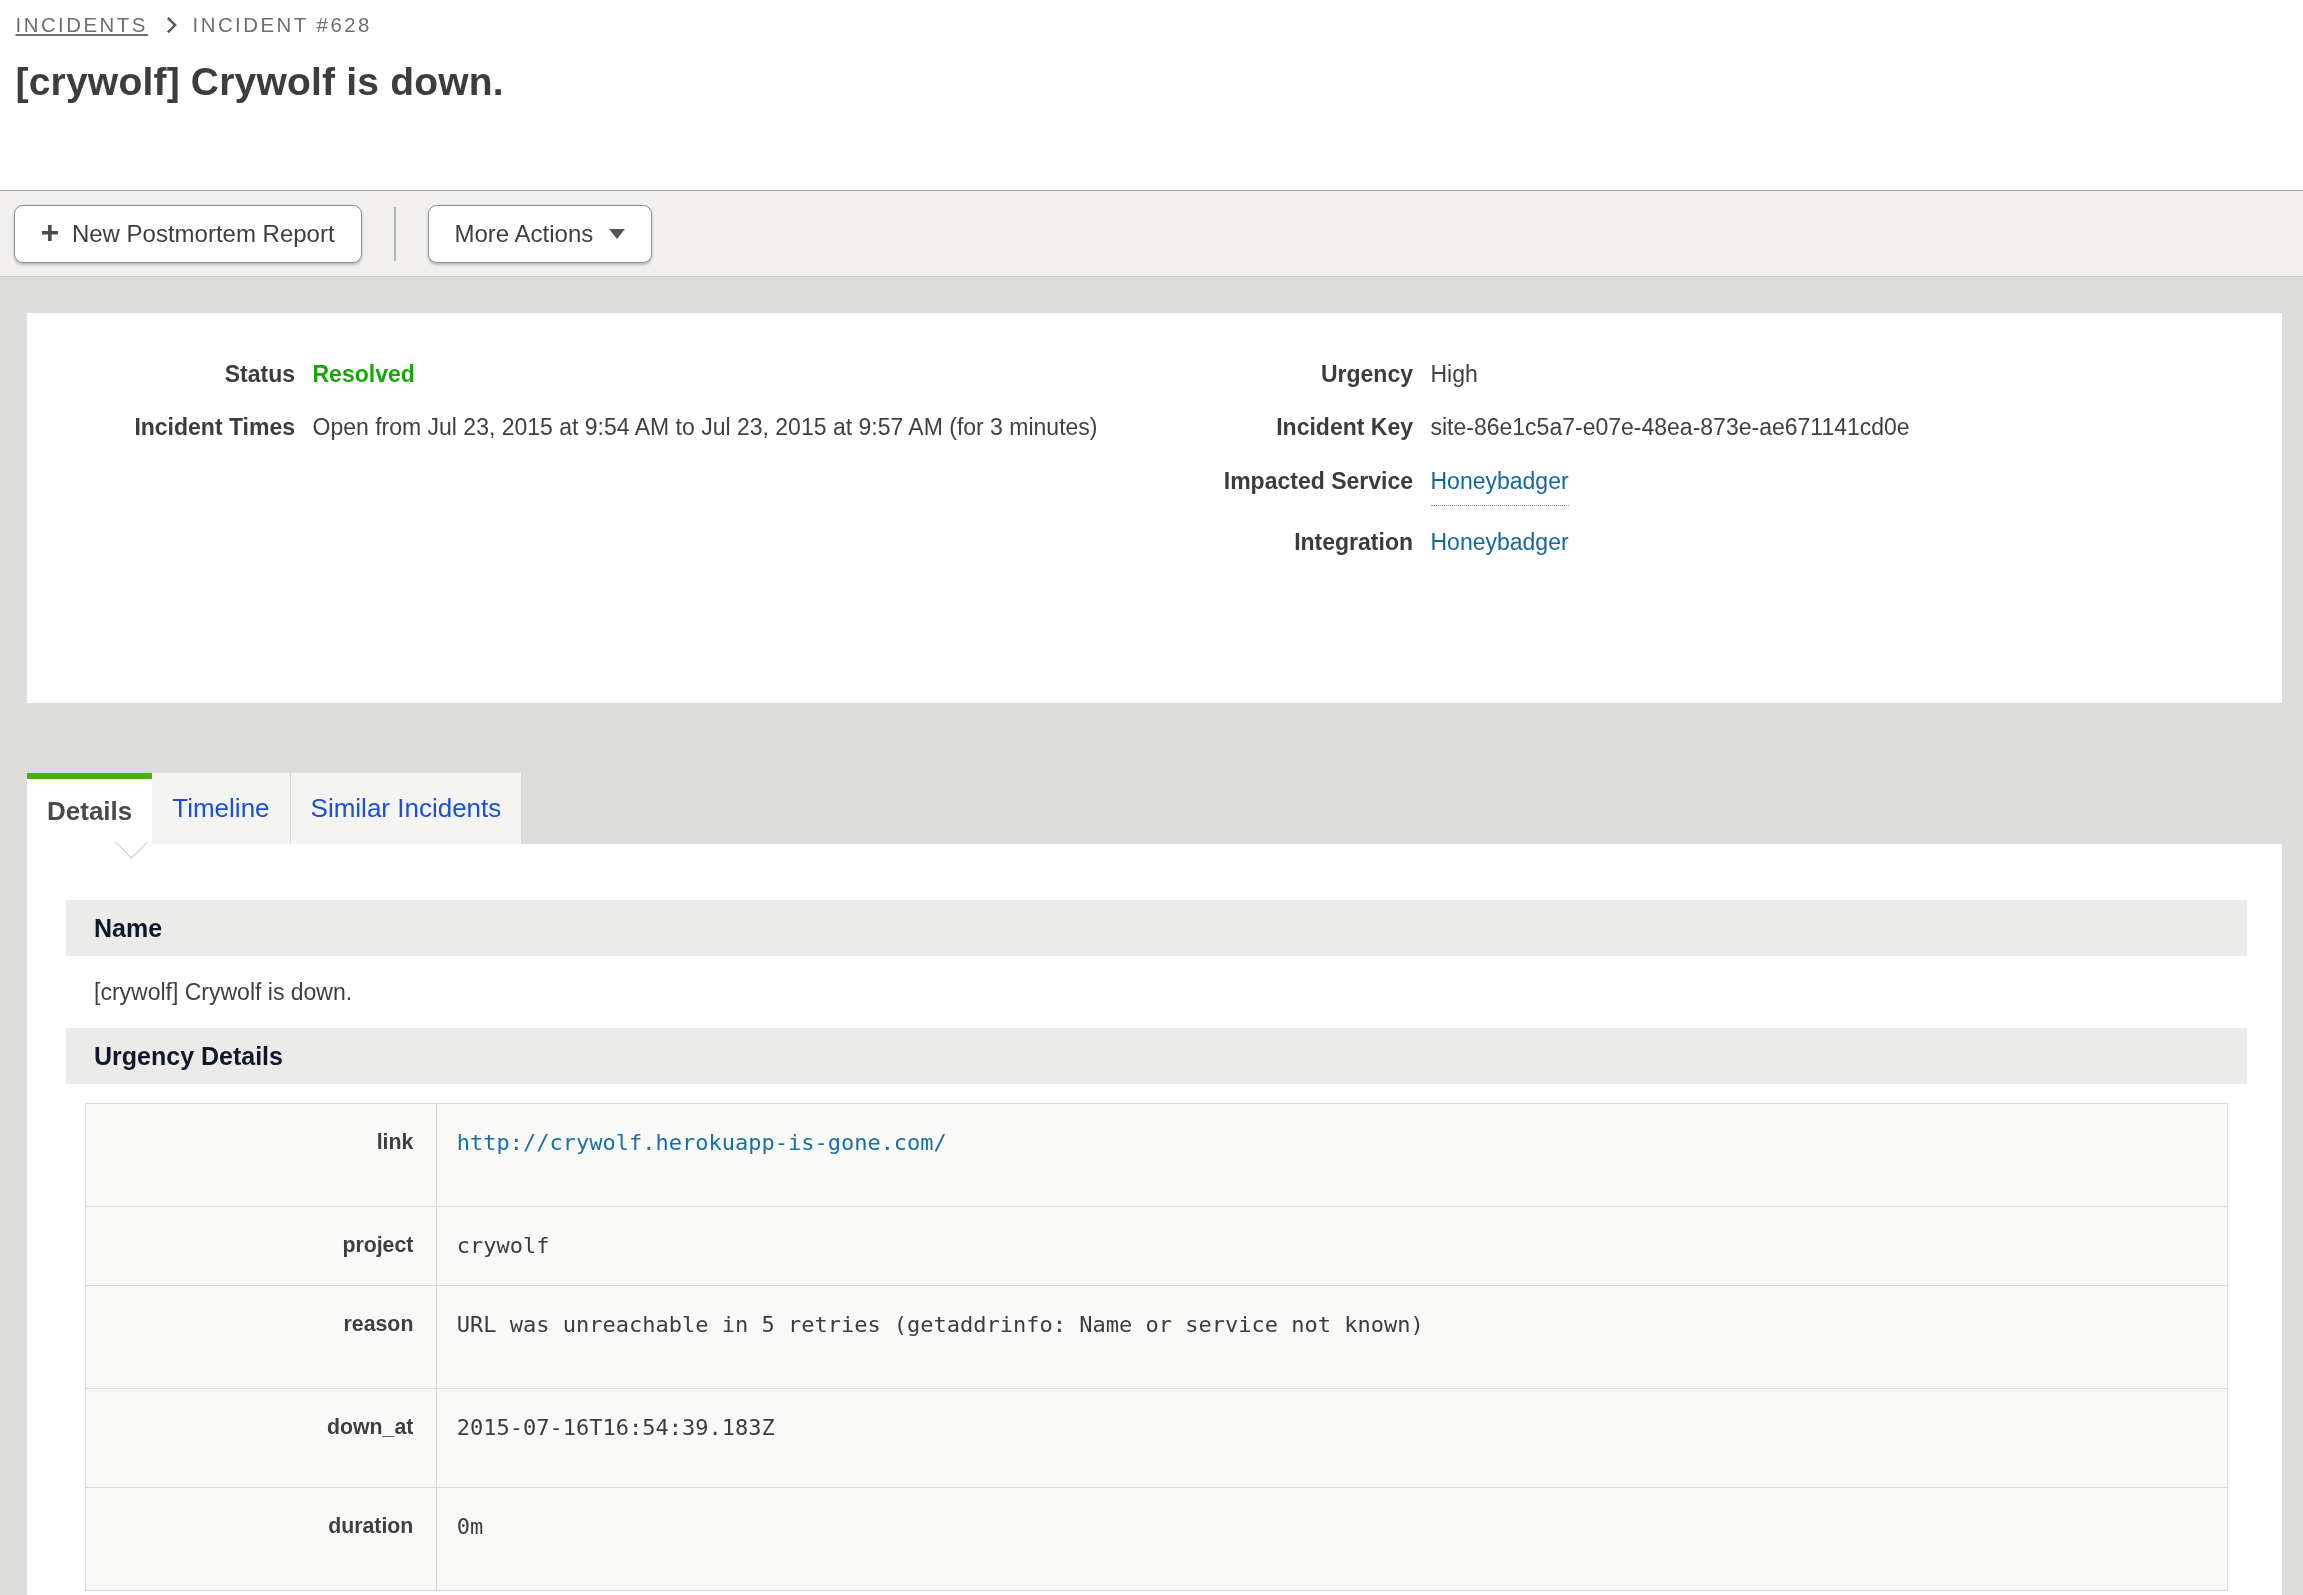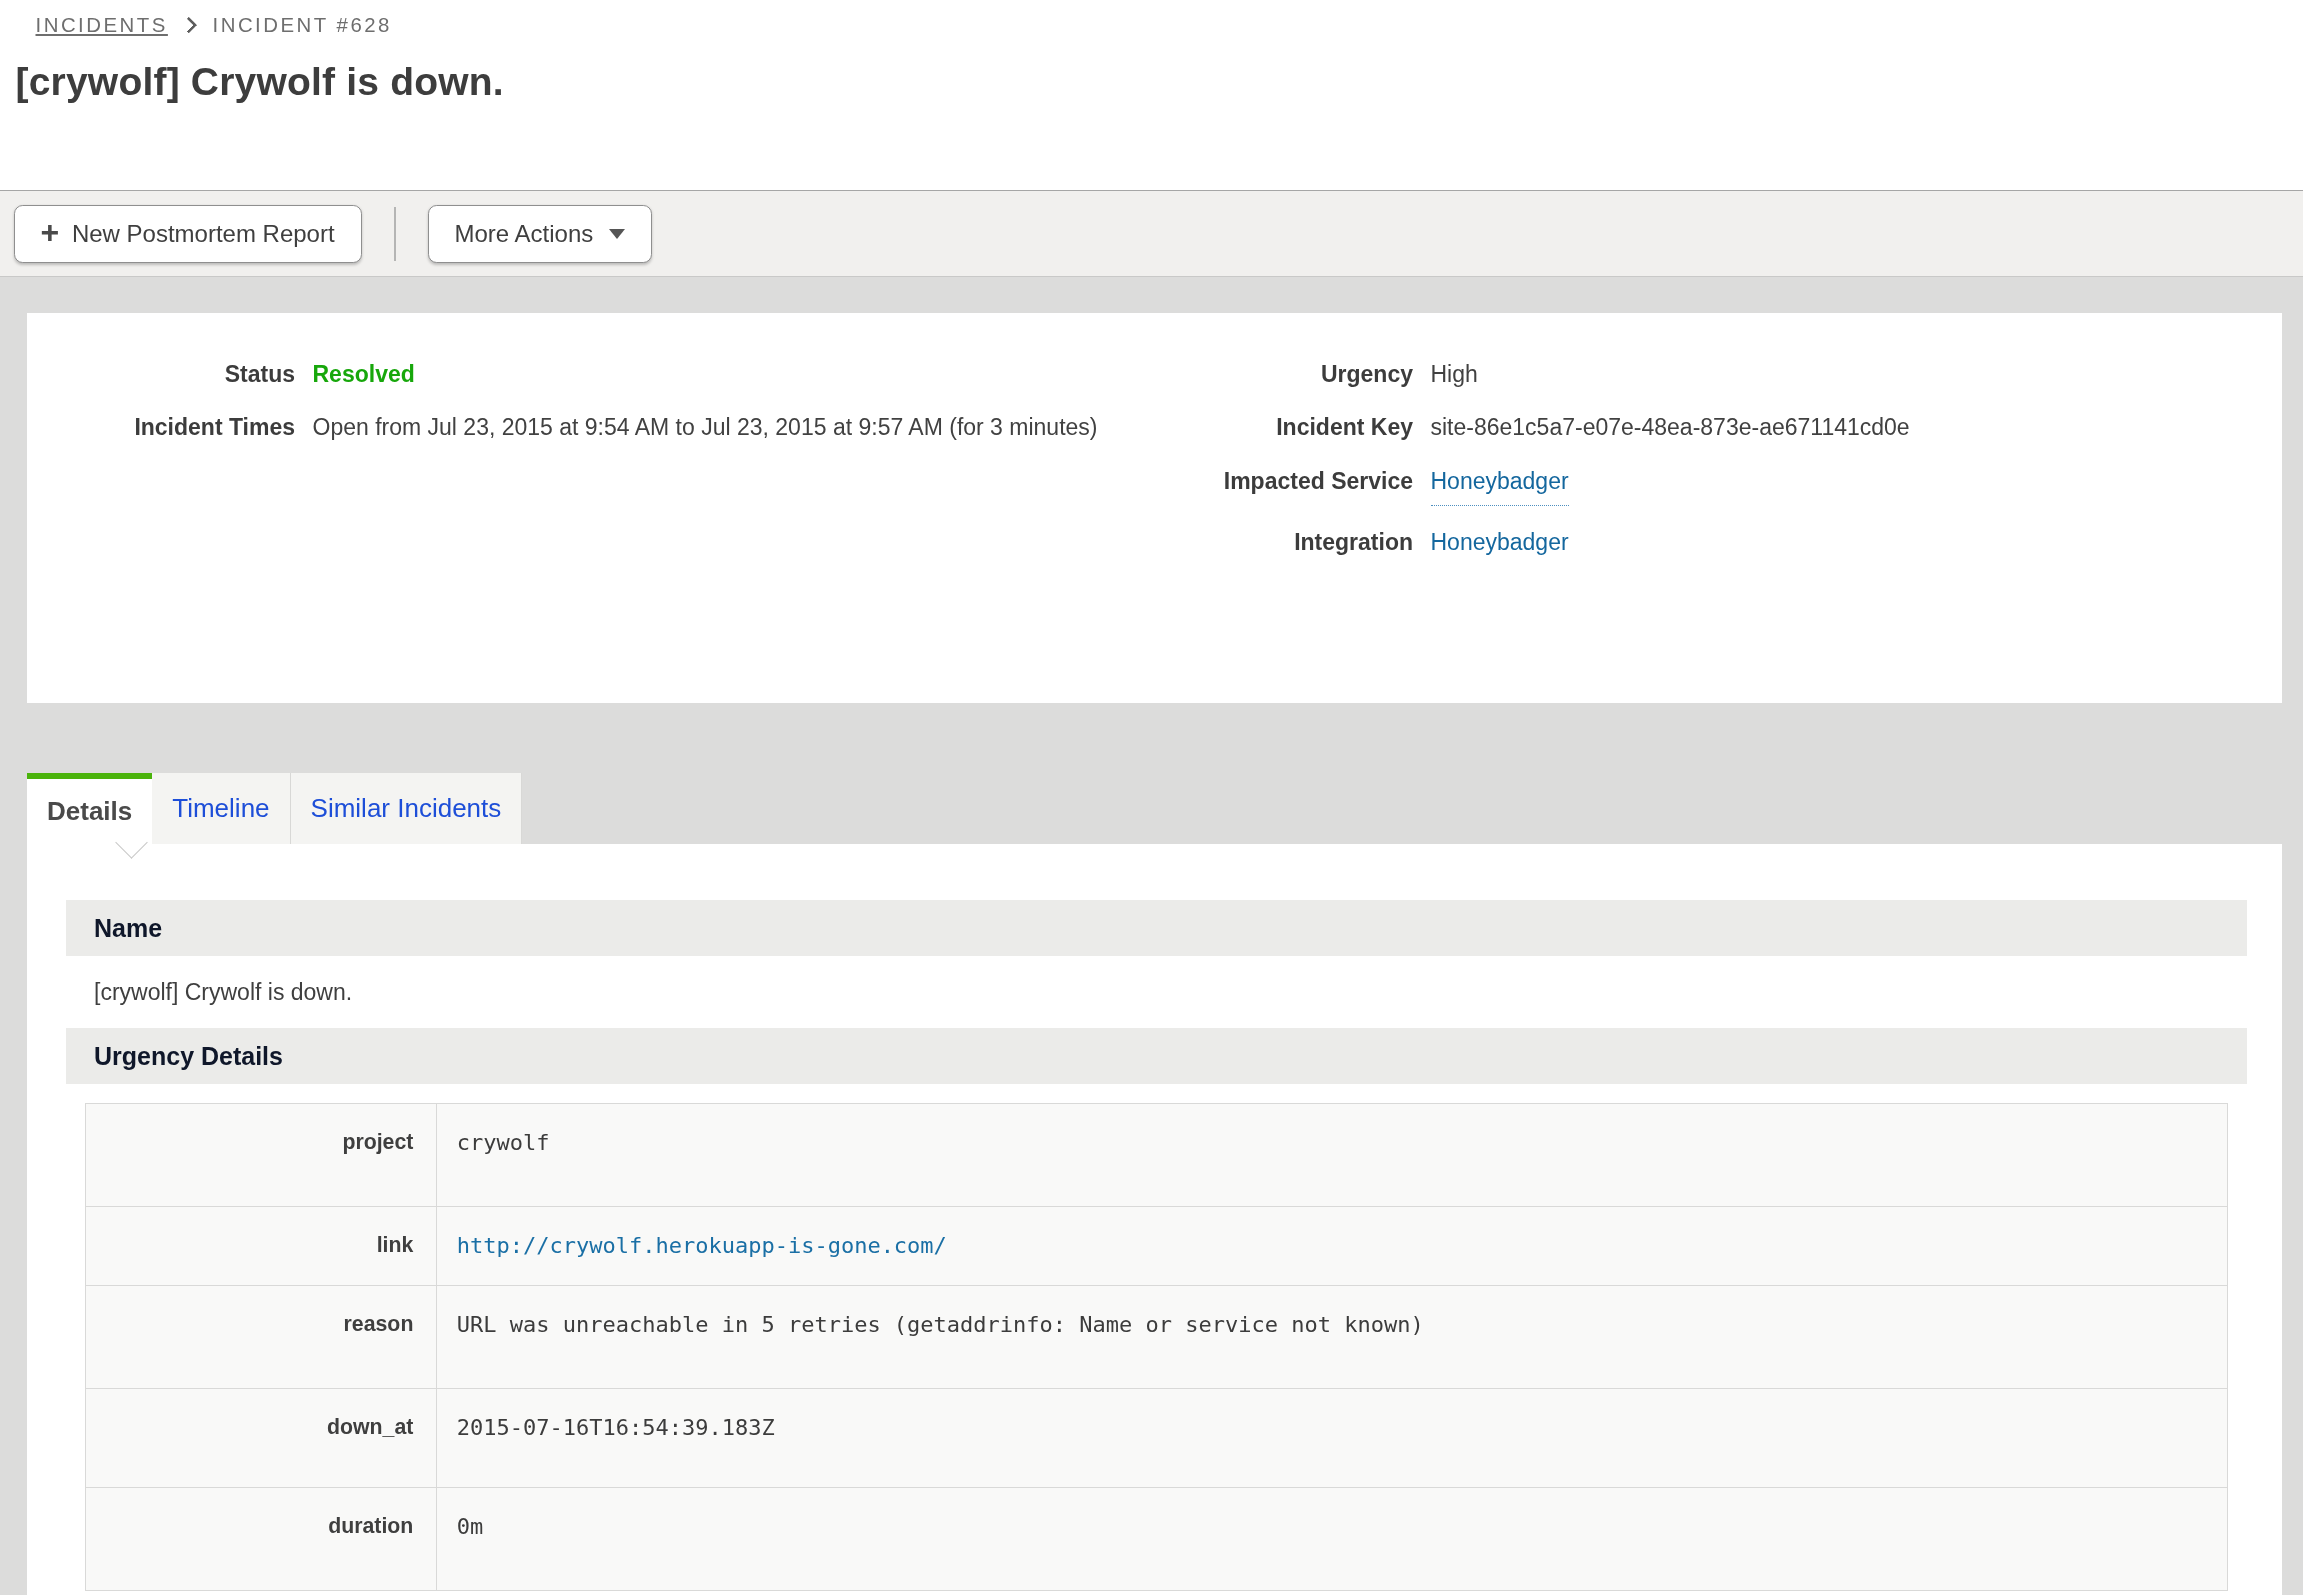--- a/index.html
+++ b/index.html
@@ -5,21 +5,21 @@
   * { margin:0; padding:0; box-sizing:border-box; }
   html,body { width:2304px; height:1595px; overflow:hidden; }
   body {
     font-family:"Liberation Sans", sans-serif;
     background:#dcdcdb;
     color:#3f3f3f;
   }
 
   
   .header { background:#ffffff; height:190px; padding:13.6px 15.5px 0 15.5px; }
-  .breadcrumb { display:flex; align-items:center; font-size:20.4px; letter-spacing:2.5px; color:#6e6e6e;margin-left:20px; }
+  .breadcrumb { display:flex; align-items:center; font-size:20.4px; letter-spacing:2.5px; color:#6e6e6e; }
   .breadcrumb a { color:#6e6e6e; text-decoration:underline; cursor:pointer; }
   .crumb-chevron {
     display:inline-block; width:11.6px; height:11.6px; margin:0 17.5px 0 15.5px;
     border-top:3.9px solid #5d5d5d; border-right:3.9px solid #5d5d5d;
     transform:rotate(45deg); border-radius:1px;
   }
   .page-title { font-size:39px; font-weight:700; color:#3d3d3d; margin-top:23px; letter-spacing:0.2px; }
 
   
   .toolbar {
@@ -155,26 +155,26 @@
 
   <div class="tab-panel">
     <div class="notch"></div>
 
     <div class="section-band">Name</div>
     <div class="name-row">[crywolf] Crywolf is down.</div>
     <div class="section-band">Urgency Details</div>
 
     <div class="details-table">
       <div class="drow">
+        <div class="dkey">link</div>
+        <a class="dval">http://crywolf.herokuapp-is-gone.com/</a>
+      </div>
+      <div class="drow">
         <div class="dkey">project</div>
         <div class="dval">crywolf</div>
-      </div>
-      <div class="drow">
-        <div class="dkey">link</div>
-        <a class="dval">http://crywolf.herokuapp-is-gone.com/</a>
       </div>
       <div class="drow">
         <div class="dkey">reason</div>
         <div class="dval">URL was unreachable in 5 retries (getaddrinfo: Name or service not known)</div>
       </div>
       <div class="drow">
         <div class="dkey">down_at</div>
         <div class="dval">2015-07-16T16:54:39.183Z</div>
       </div>
       <div class="drow">

